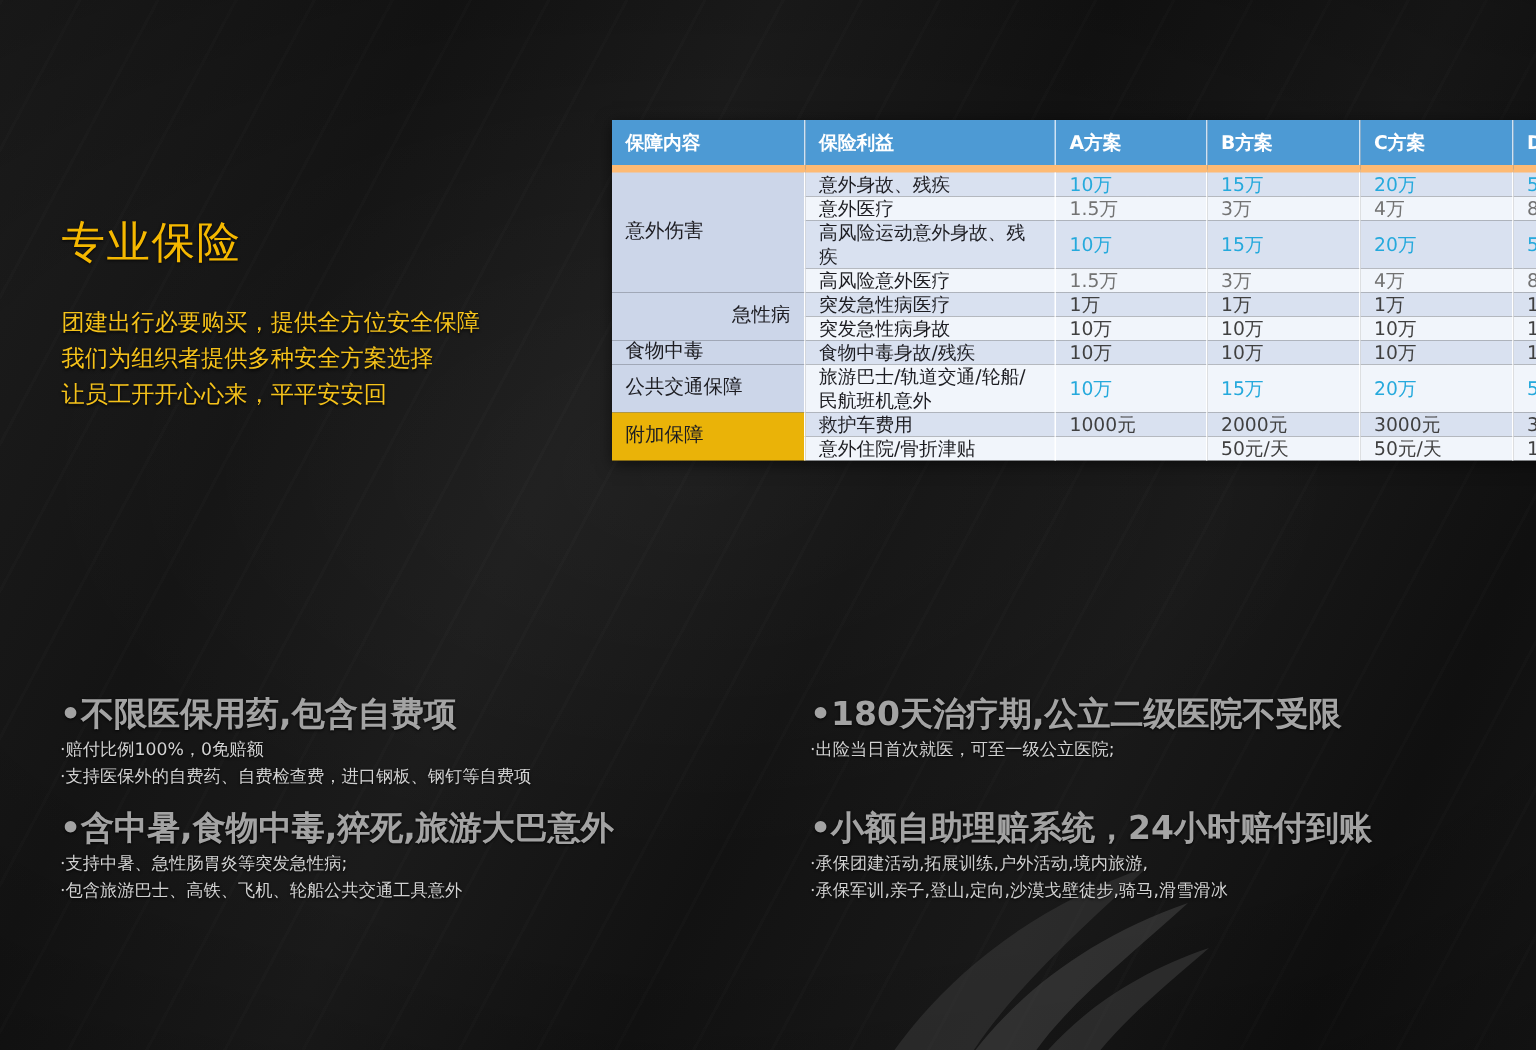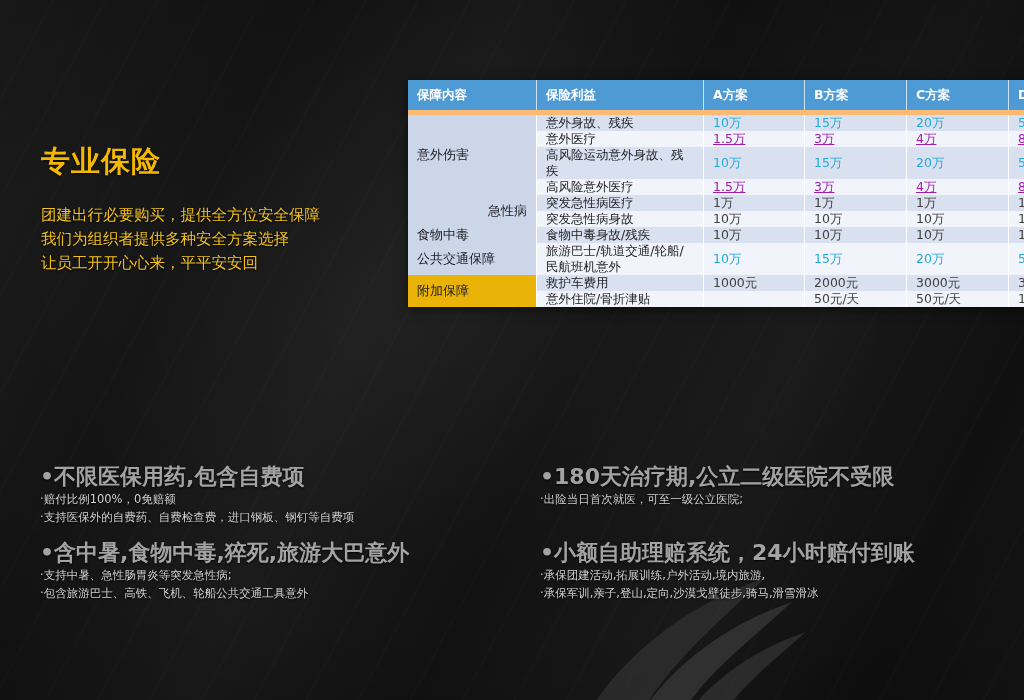--- a/index.html
+++ b/index.html
@@ -30,21 +30,21 @@
     background:radial-gradient(ellipse 70% 60% at 45% 45%,rgba(255,255,255,.035) 0%,rgba(0,0,0,0) 62%),
                radial-gradient(ellipse 120% 90% at 50% 50%,rgba(0,0,0,0) 45%,rgba(0,0,0,.45) 100%);
   }
   #watermark{
     position:absolute;left:530px;top:560px;width:320px;height:190px;
     opacity:.5;pointer-events:none;
   }
   
   #headline{
     position:absolute;left:41px;top:142px;
-    font-size:29px;font-weight:bold;color:#f5b800;
+    font-size:29px;font-weight:normal;color:#f5b800;
     letter-spacing:1px;
     text-shadow:0 1px 2px rgba(0,0,0,.8);
   }
   #subcopy{
     position:absolute;left:41px;top:203px;
     font-size:15.5px;line-height:24px;color:#f5c21a;
     white-space:pre-line;
     text-shadow:0 1px 2px rgba(0,0,0,.8);
   }
   
@@ -79,21 +79,21 @@
     font-size:13px;
     text-align:left;
     border-right:1px solid #ffffff;
   }
   td.grp.alt{background:#e4eaf5;}
   tr.shade td.b{background:#d9e1f0;}
   tr.light td.b{background:#f1f5fb;}
   td.benefit{text-align:left;font-size:12.5px;}
   td.val{text-align:left;font-size:12.5px;}
   .v-cyan{color:#25a9dc;}
-  .v-red{color:#a21caf;text-decoration:underline;}
+  .v-red{color:#737373;}
   .v-dark{color:#404040;}
   
   .blk{position:absolute;}
   .blk .lead{
     font-size:22px;color:#a3a3a3;line-height:26px;
     text-shadow:0 1px 2px rgba(0,0,0,.85);
     white-space:nowrap;
     font-weight:bold;
   }
   .blk .sub{

